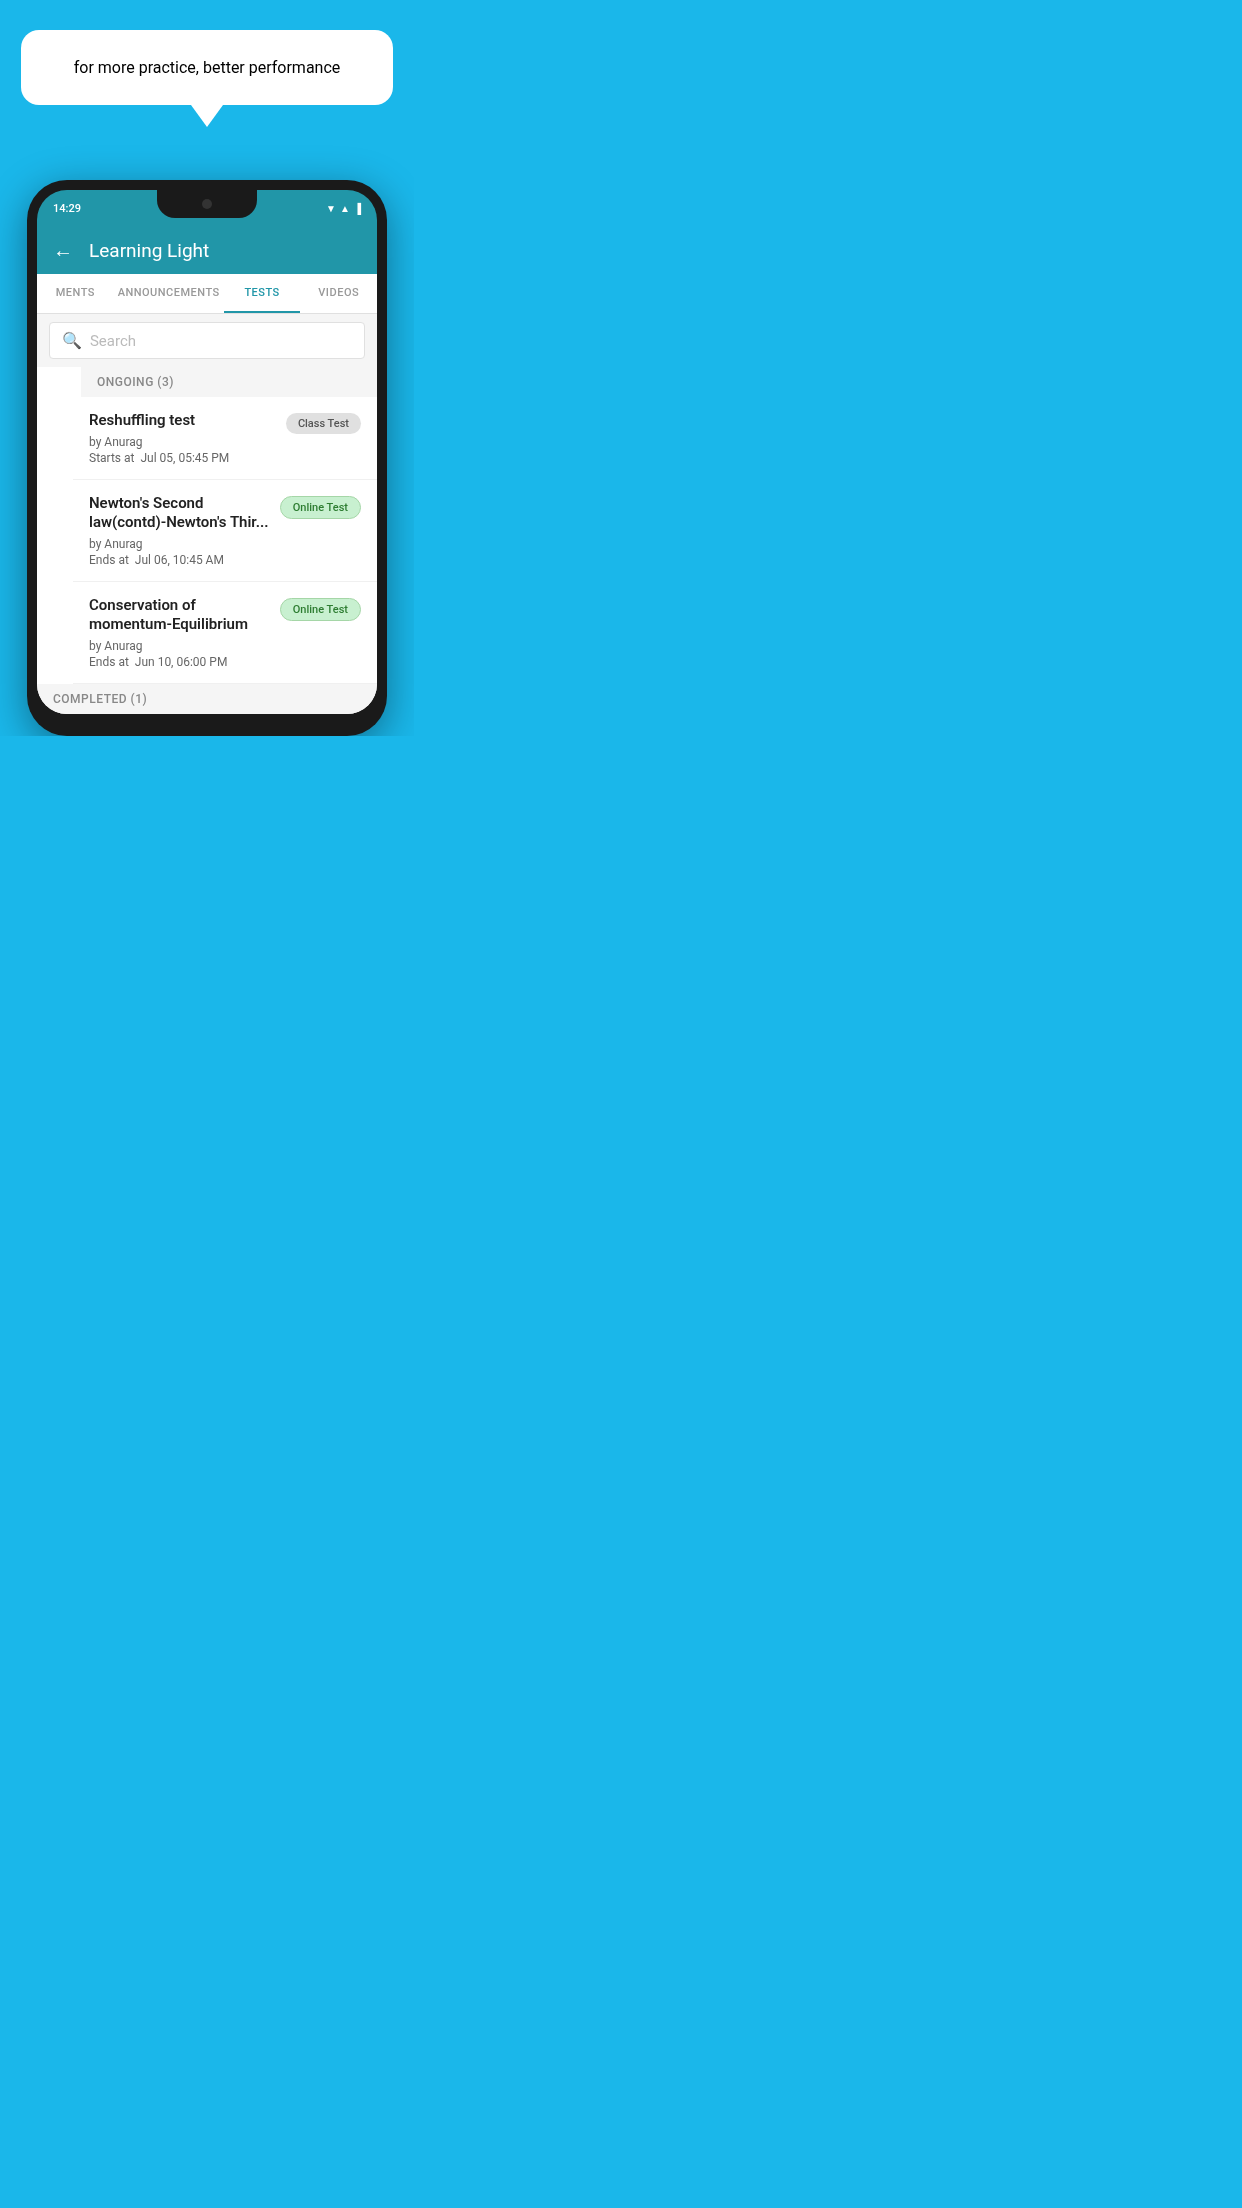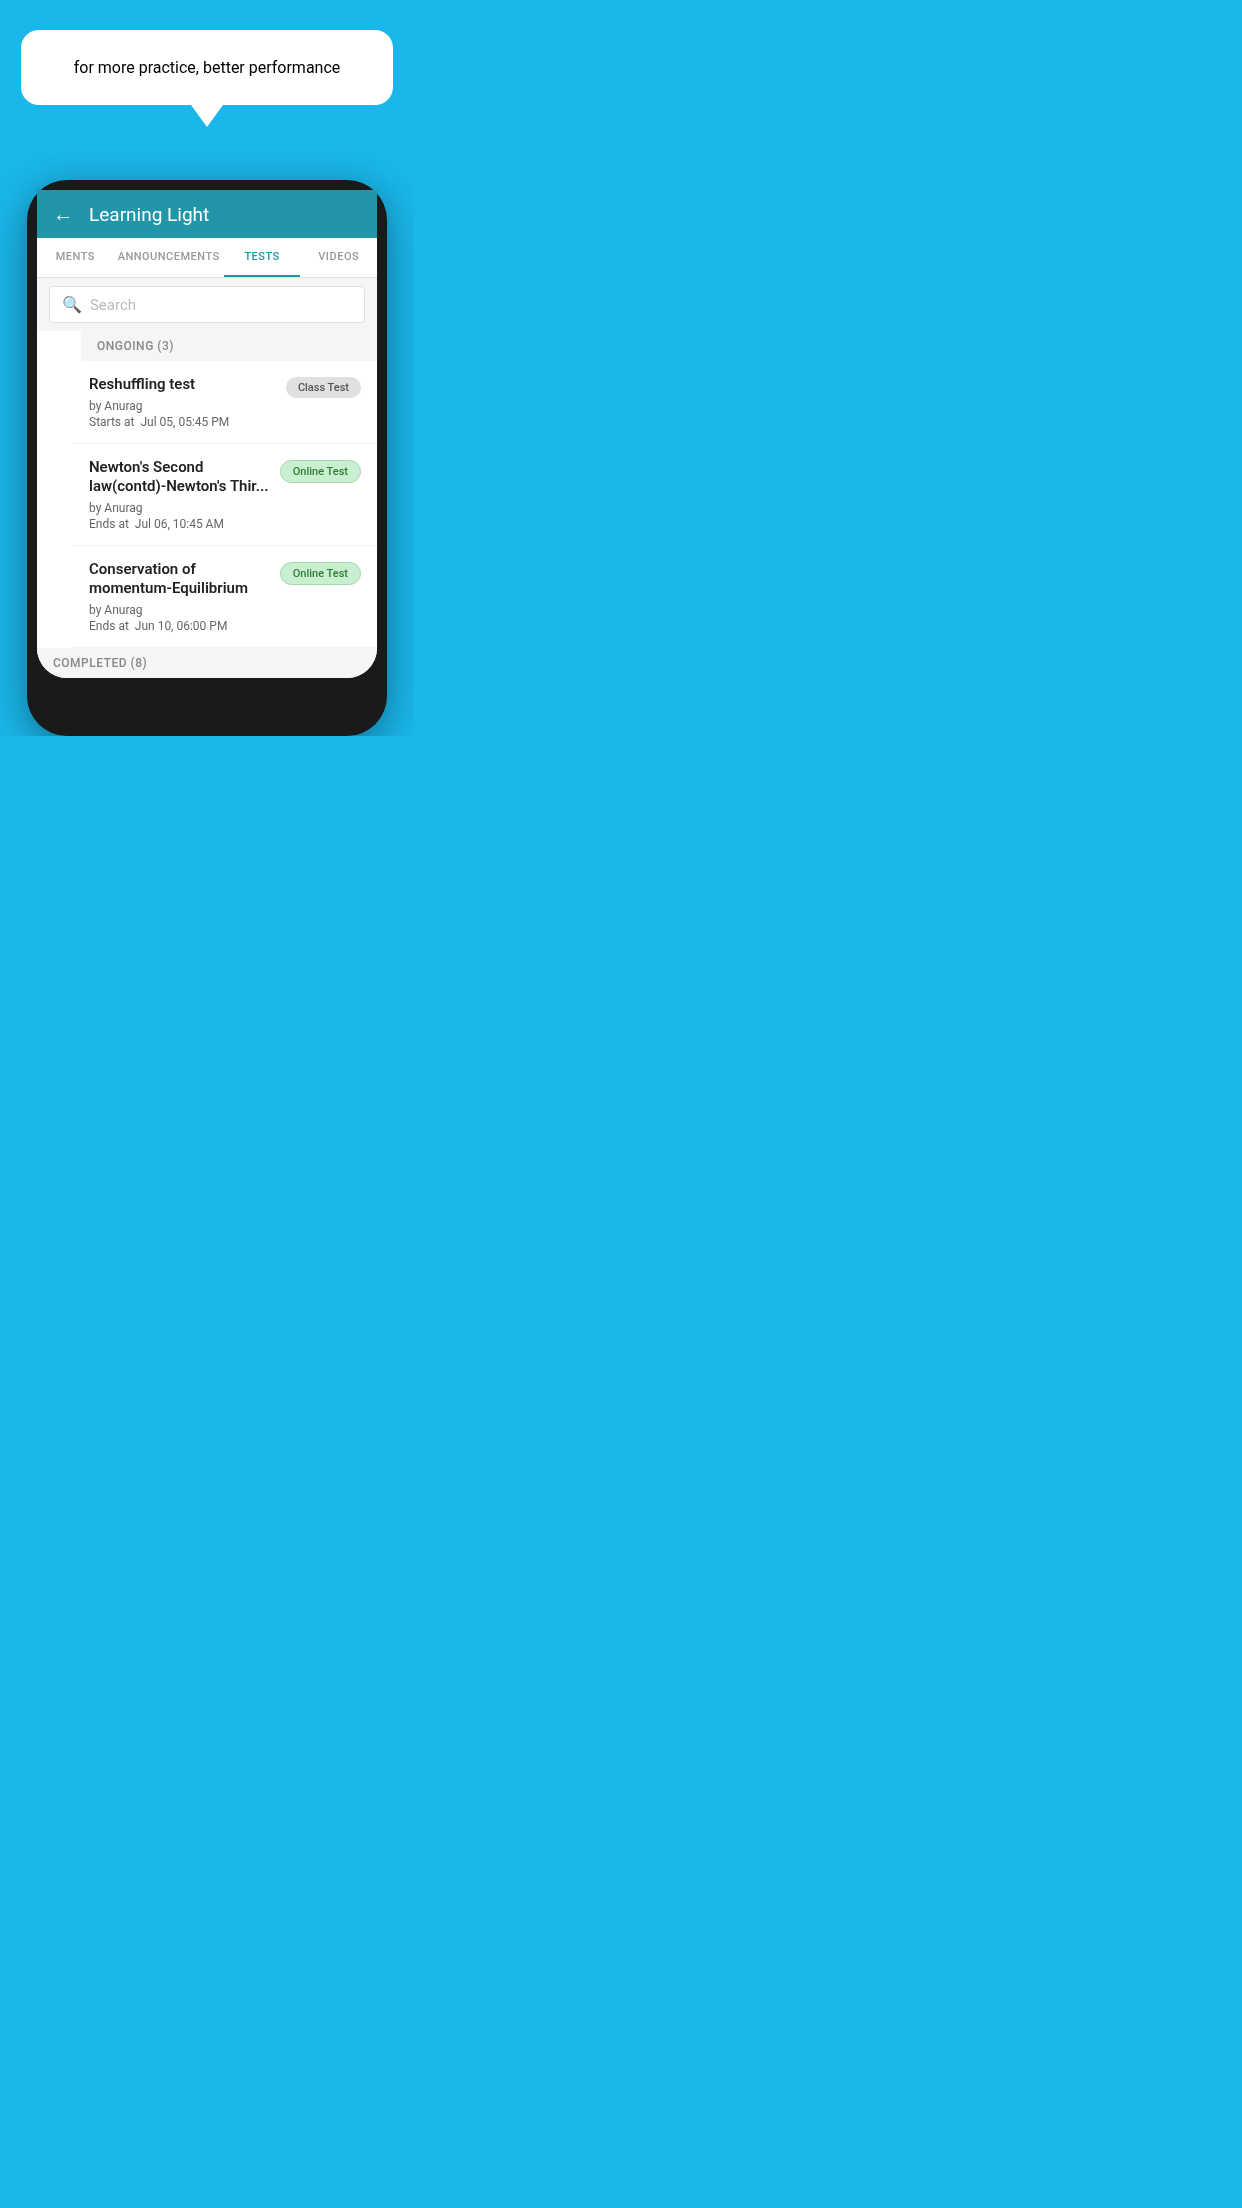--- a/index.html
+++ b/index.html
@@ -291,20 +291,31 @@
 
 <div class="speech-bubble-container">
   <div class="speech-bubble">
     <div class="subtitle">for more practice, better performance</div>
   </div>
 </div>
 
 <div class="phone-wrapper">
   <div class="phone">
 
+    <div class="phone-notch-area">
+      <span class="status-left">14:29</span>
+      <div class="phone-notch">
+        <div class="camera-dot"></div>
+      </div>
+      <div class="status-right">
+        <span class="status-icon">▼</span>
+        <span class="status-icon">▲</span>
+        <span class="status-icon">▐</span>
+      </div>
+    </div>
 
     <div class="phone-screen">
 
       <div class="app-bar">
         <span class="back-arrow">←</span>
         <span class="app-bar-title">Learning Light</span>
       </div>
 
       <div class="tabs">
         <div class="tab">MENTS</div>
@@ -346,17 +357,17 @@
           <div class="test-info">
             <div class="test-name">Conservation of momentum-Equilibrium</div>
             <div class="test-author">by Anurag</div>
             <div class="test-time">Ends at&nbsp;&nbsp;Jun 10, 06:00 PM</div>
           </div>
           <span class="test-badge badge-online">Online Test</span>
         </div>
 
       </div>
 
-      <div class="completed-header">COMPLETED (8)</div>
+      <div class="completed-header">COMPLETED (1)</div>
 
     </div>
   </div>
 </div>
 
 </body></html>

